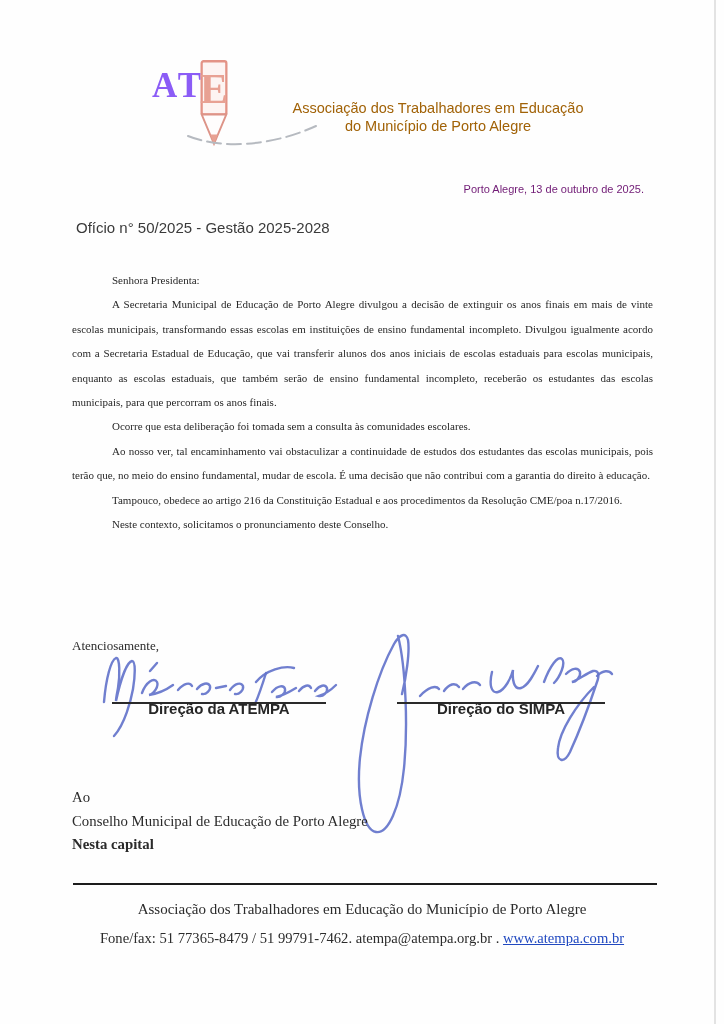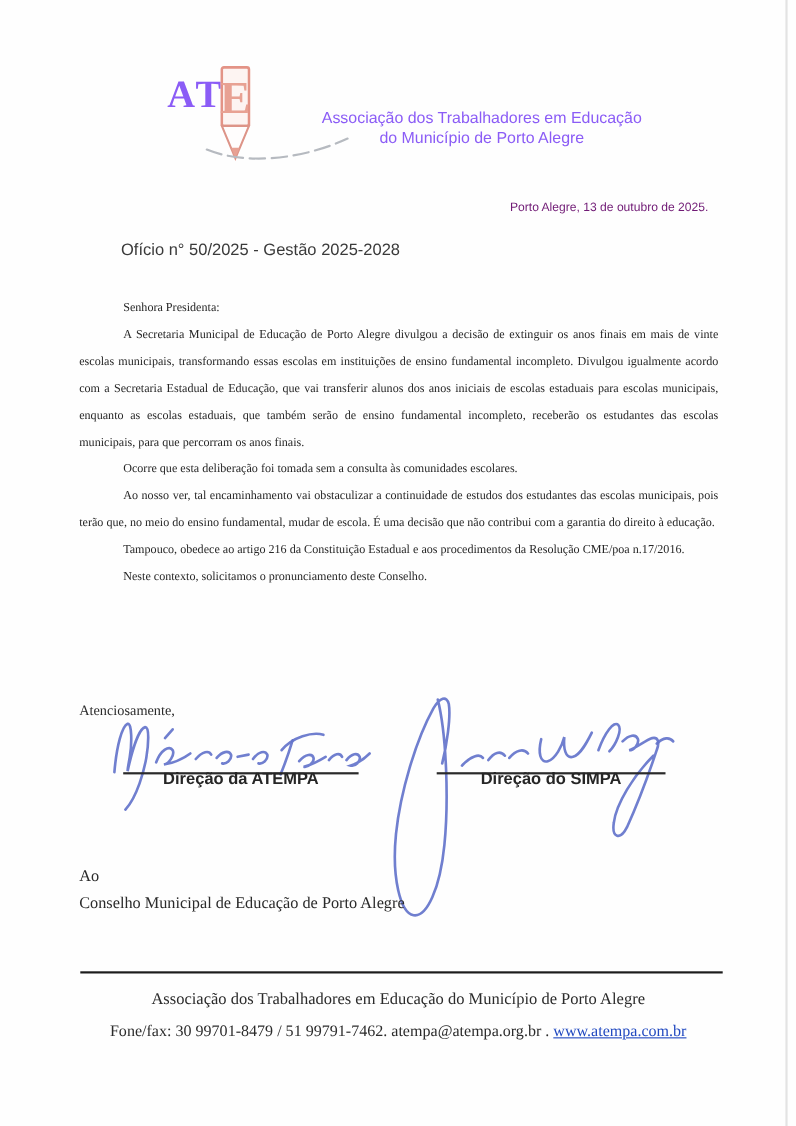--- a/index.html
+++ b/index.html
@@ -26,31 +26,31 @@
   }
   .logo-at { left: 0; }
   .logo-mpa { left: 80px; }
   .logo-pencil { position: absolute; left: 43px; top: -8px; width: 38px; height: 92px; }
   .logo-swoosh { position: absolute; left: 186px; top: 122px; width: 134px; height: 28px; }
   
   .tagline {
     position: absolute; left: 288px; top: 100px; width: 300px;
     text-align: center;
     font-family: "Liberation Sans", sans-serif;
-    font-size: 14.5px; line-height: 17.5px; color: #8b5cf6;
+    font-size: 14.5px; line-height: 17.5px; color: #a16207;
   }
   
   .date-line {
     position: absolute; left: 380px; top: 183px; width: 264px;
     text-align: right; font-family: "Liberation Sans", sans-serif;
     font-size: 11px; color: #701a75;
   }
   .ref-line {
     position: absolute; left: 76px; top: 219px;
-    font-family: "Liberation Sans", sans-serif; font-size: 15px; color: #3a3a3a; margin-left: 34px;
+    font-family: "Liberation Sans", sans-serif; font-size: 15px; color: #3a3a3a;
   }
   
   .body-text {
     position: absolute; left: 72px; top: 268px; width: 581px;
     font-size: 11px; line-height: 24.4px; color: #272727;
     text-align: justify;
   }
   .body-text p { text-indent: 40px; margin: 0; }
   .scan-artifact {
     position: absolute; left: 64px; top: 507px; width: 594px; height: 6px;
@@ -151,19 +151,20 @@
   </svg>
 
   <div class="sig-line sig-line-left"></div>
   <div class="sig-line sig-line-right"></div>
   <div class="sig-caption sig-caption-left">Direção da ATEMPA</div>
   <div class="sig-caption sig-caption-right">Direção do SIMPA</div>
 
   <div class="addressee">
     <div>Ao</div>
     <div>Conselho Municipal de Educação de Porto Alegre</div>
+    <div class="bold">Nesta capital</div>
   </div>
 
   <div class="footer-rule"></div>
   <div class="footer-org">Associação dos Trabalhadores em Educação do Município de Porto Alegre</div>
-  <div class="footer-contact"><span>Fone/fax: 30 99701-8479 / 51 99791-7462. atempa@atempa.org.br . </span><a>www.atempa.com.br</a></div>
+  <div class="footer-contact"><span>Fone/fax: 51 77365-8479 / 51 99791-7462. atempa@atempa.org.br . </span><a>www.atempa.com.br</a></div>
 
 </div>
 
 </body></html>

